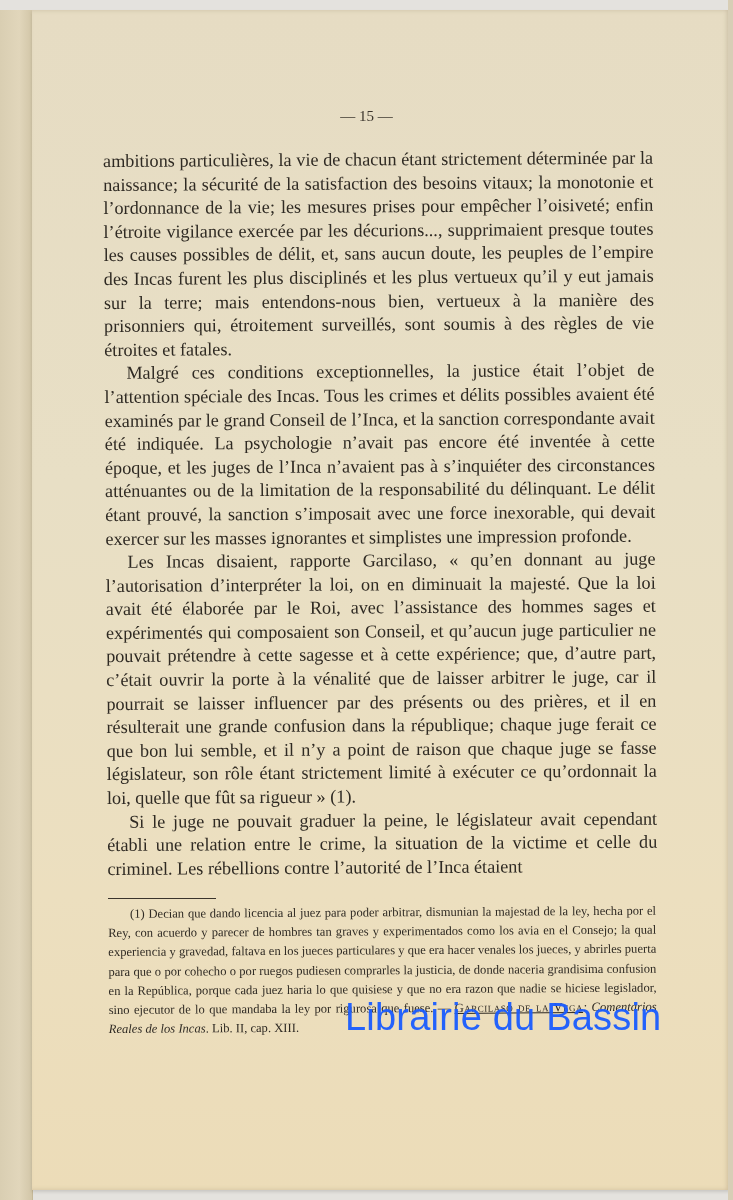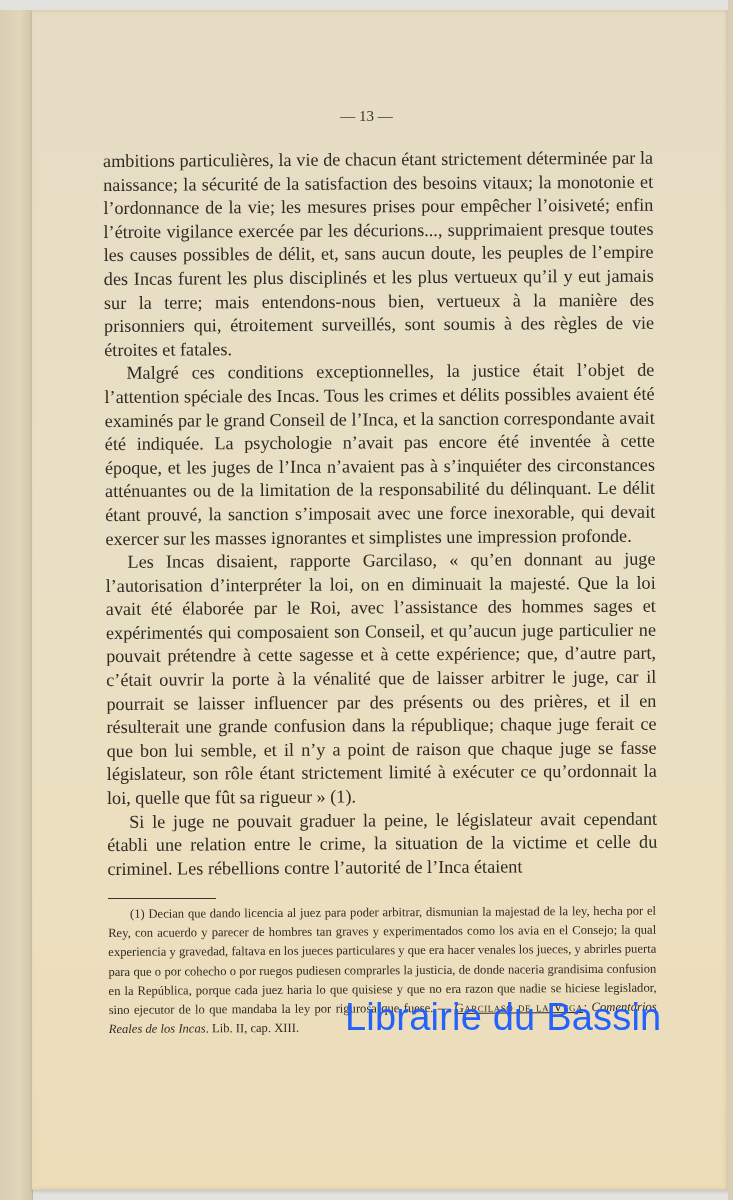--- a/index.html
+++ b/index.html
@@ -55,21 +55,21 @@
   }
 </style>
 </head>
 <body>
 
 <div class="left-bleed"></div>
 
 <div class="page"></div>
 <div class="right-edge"></div>
 
-<div class="page-number">— 13 —</div>
+<div class="page-number">— 15 —</div>
 
 <div class="body-text">
   <p class="first">ambitions particulières, la vie de chacun étant strictement déterminée par la naissance; la sécurité de la satisfaction des besoins vitaux; la monotonie et l’ordonnance de la vie; les mesures prises pour empêcher l’oisiveté; enfin l’étroite vigilance exercée par les décurions..., supprimaient presque toutes les causes possibles de délit, et, sans aucun doute, les peuples de l’empire des Incas furent les plus disciplinés et les plus vertueux qu’il y eut jamais sur la terre; mais entendons-nous bien, vertueux à la manière des prisonniers qui, étroitement surveillés, sont soumis à des règles de vie étroites et fatales.</p>
   <p>Malgré ces conditions exceptionnelles, la justice était l’objet de l’attention spéciale des Incas. Tous les crimes et délits possibles avaient été examinés par le grand Conseil de l’Inca, et la sanction correspondante avait été indiquée. La psychologie n’avait pas encore été inventée à cette époque, et les juges de l’Inca n’avaient pas à s’inquiéter des circonstances atténuantes ou de la limitation de la responsabilité du délinquant. Le délit étant prouvé, la sanction s’imposait avec une force inexorable, qui devait exercer sur les masses ignorantes et simplistes une impression profonde.</p>
   <p>Les Incas disaient, rapporte Garcilaso, « qu’en donnant au juge l’autorisation d’interpréter la loi, on en diminuait la majesté. Que la loi avait été élaborée par le Roi, avec l’assistance des hommes sages et expérimentés qui composaient son Conseil, et qu’aucun juge particulier ne pouvait prétendre à cette sagesse et à cette expérience; que, d’autre part, c’était ouvrir la porte à la vénalité que de laisser arbitrer le juge, car il pourrait se laisser influencer par des présents ou des prières, et il en résulterait une grande confusion dans la république; chaque juge ferait ce que bon lui semble, et il n’y a point de raison que chaque juge se fasse législateur, son rôle étant strictement limité à exécuter ce qu’ordonnait la loi, quelle que fût sa rigueur » (1).</p>
   <p>Si le juge ne pouvait graduer la peine, le législateur avait cependant établi une relation entre le crime, la situation de la victime et celle du criminel. Les rébellions contre l’autorité de l’Inca étaient</p>
 </div>
 
 <div class="rule"></div>
 

